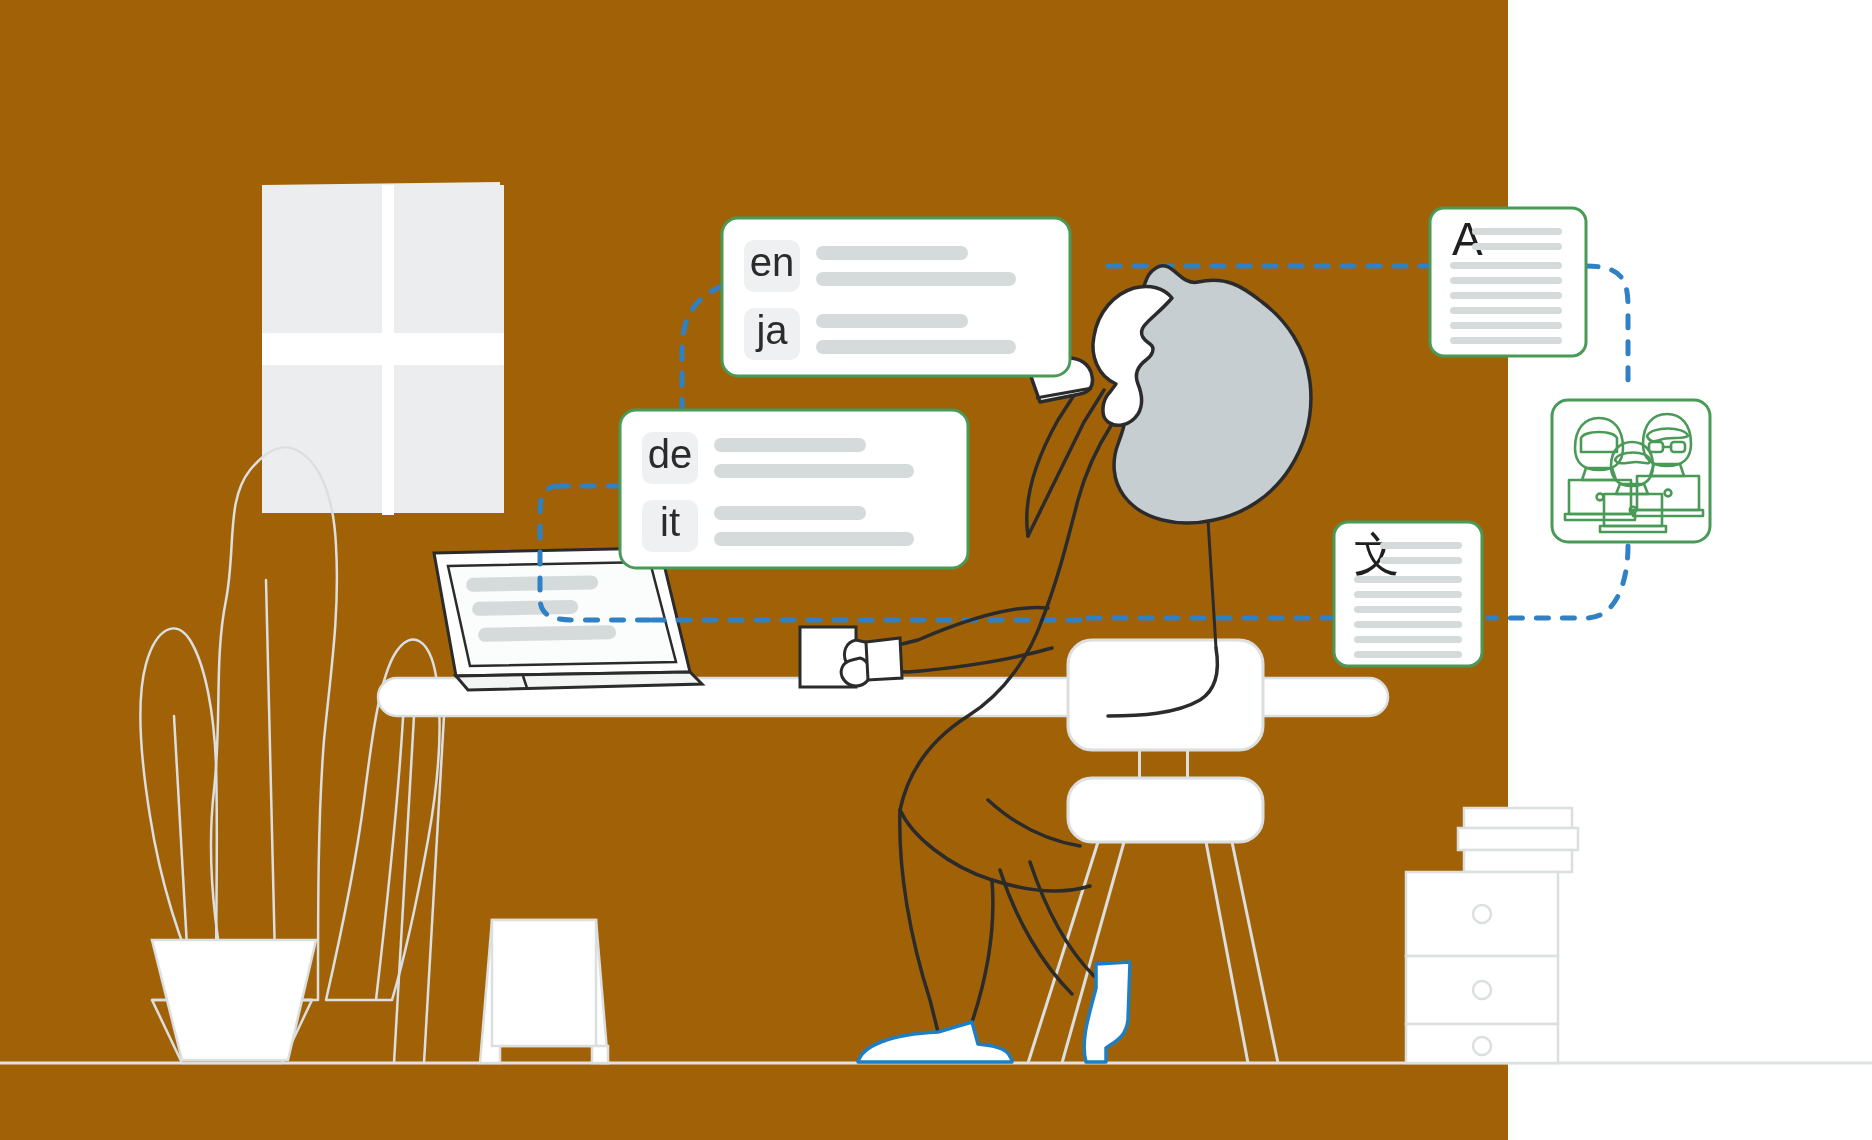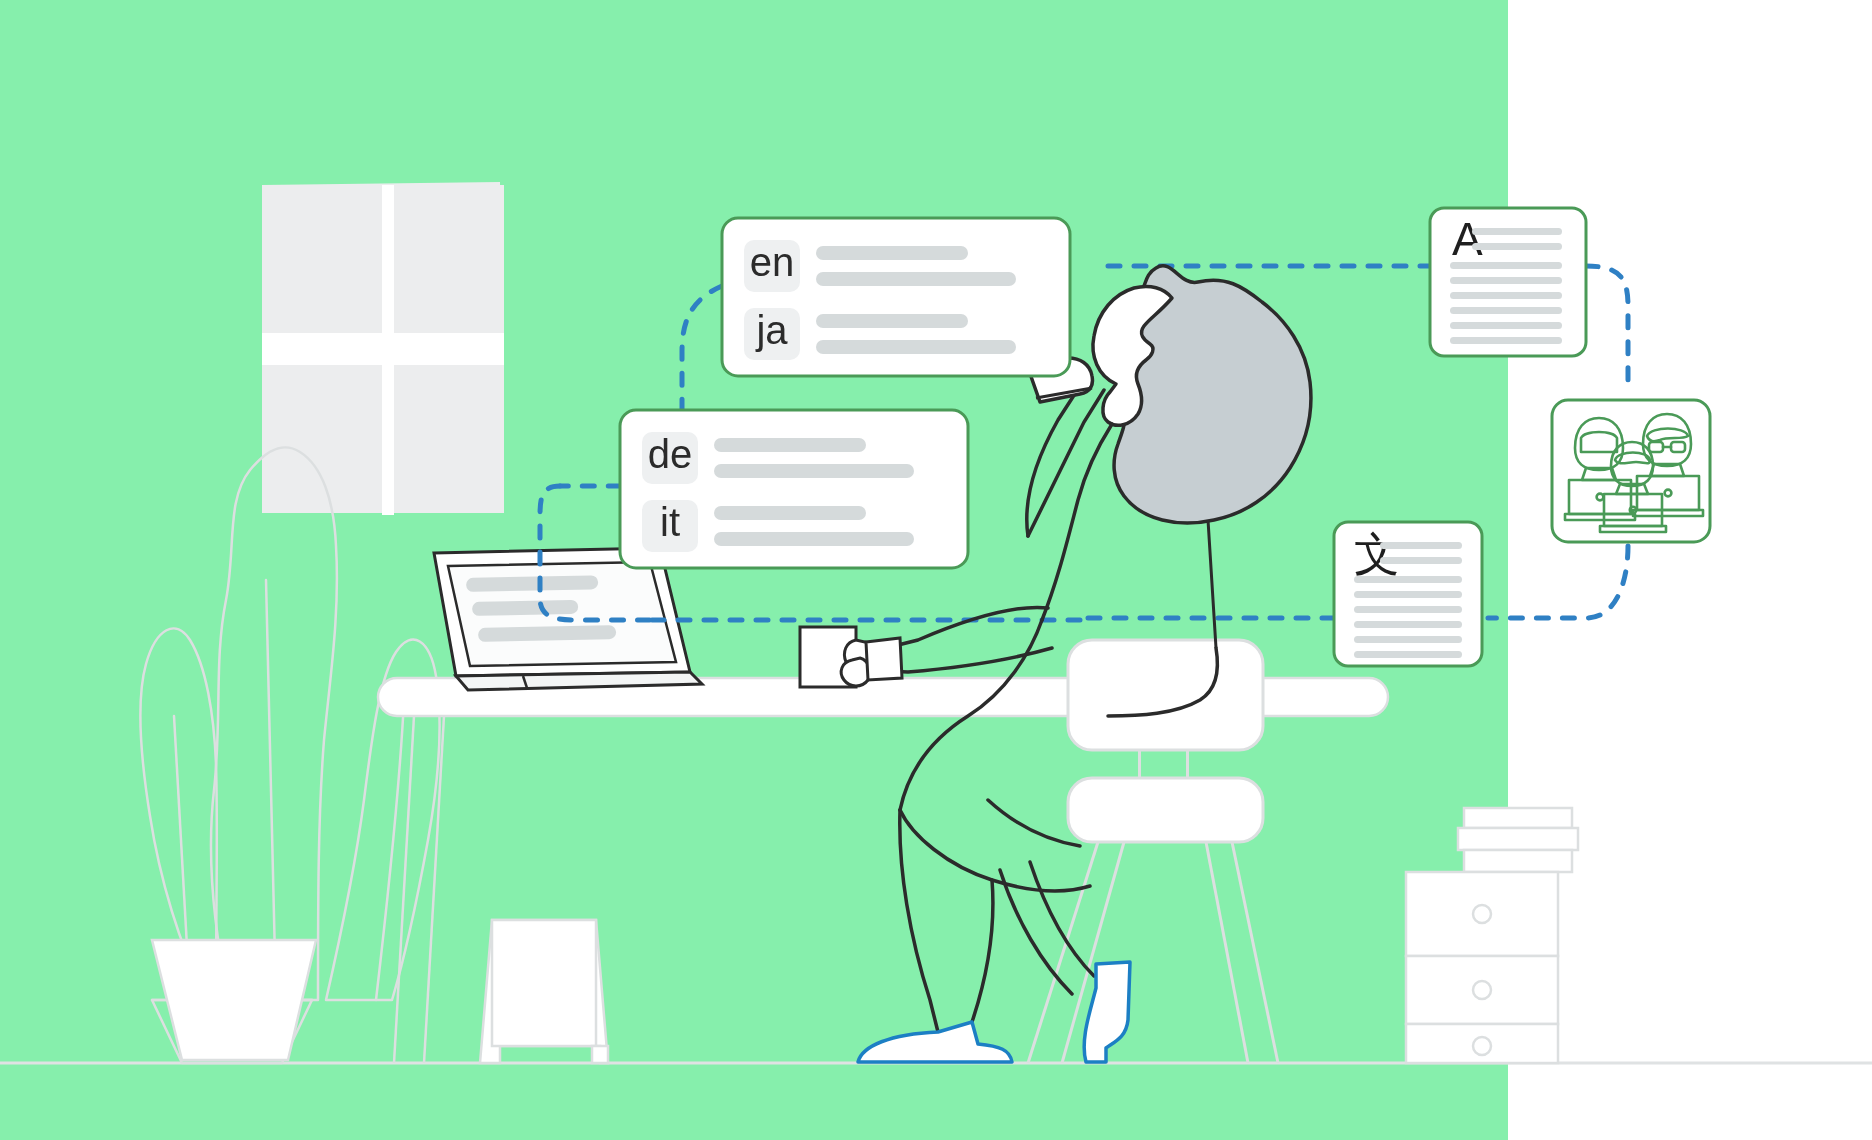--- a/index.html
+++ b/index.html
@@ -11,21 +11,21 @@
   body {
     font-family: "Liberation Sans", sans-serif;
     width: 1872px;
     height: 1140px;
     overflow: hidden;
   }
   #scene {
     position: relative;
     width: 1508px;
     height: 1140px;
-    background: #86efac;
+    background: #a16207;
   }
   #scene svg {
     display: block;
   }
   .lang-chip-text {
     font-family: "Liberation Sans", sans-serif;
     font-size: 40px;
     fill: #2b2b2b;
   }
   .doc-glyph {

